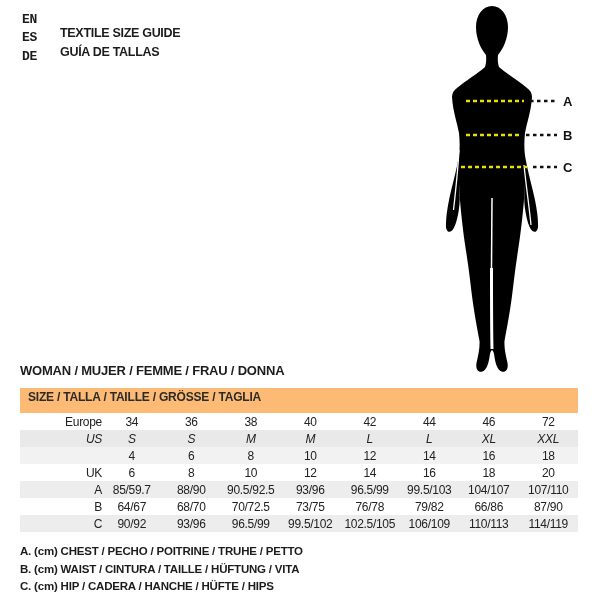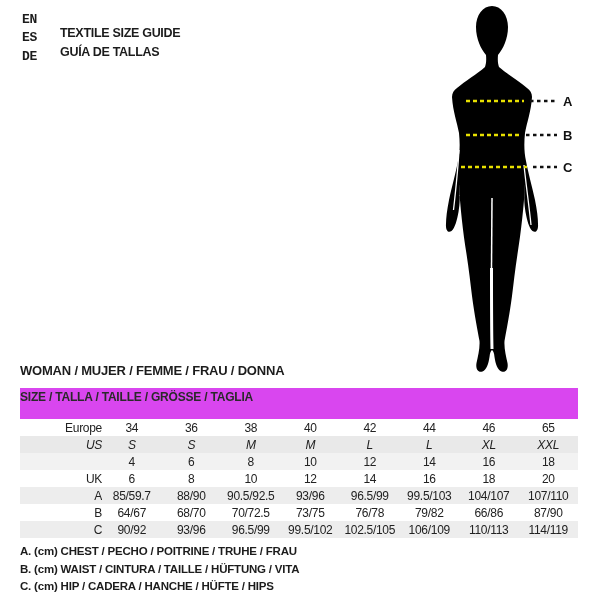--- a/index.html
+++ b/index.html
@@ -14,23 +14,23 @@
   .lang-row{display:flex;height:18.5px;align-items:center;}
   .lang-code{width:38px;font-weight:700;font-size:13px;letter-spacing:-0.3px;font-family:Liberation Mono, monospace;}
   .lang-label{font-weight:700;font-size:12.5px;letter-spacing:-0.3px;white-space:nowrap;margin-top:28px;}
   
   .figure-wrap{position:absolute;left:420px;top:0;width:180px;height:380px;}
   .marker-letter{font-family:"Liberation Sans",sans-serif;font-size:13px;font-weight:600;fill:#111;}
   
   .table-wrap{position:absolute;left:20px;top:363px;width:558px;}
   .table-title{font-weight:700;font-size:13px;letter-spacing:-0.2px;margin:0 0 10px 0;}
   .header-band{
-    background:#d946ef;height:31px;line-height:19px;
+    background:#fdba74;height:25px;line-height:19px;
     font-weight:700;font-size:12px;letter-spacing:-0.2px;color:#2a2a2a;
-    padding-left:0;box-sizing:border-box;
+    padding-left:8px;box-sizing:border-box;
   }
   table.sizes{border-collapse:collapse;width:558px;table-layout:fixed;}
   table.sizes td{
     height:17px;padding:0;font-size:12px;letter-spacing:-0.3px;
     text-align:center;vertical-align:middle;color:#222;white-space:nowrap;overflow:hidden;
   }
   table.sizes td.lbl{width:78px;text-align:right;padding-left:4px;}
   table.sizes tr:nth-child(2){background:#e9e9e9;font-style:italic;}
   table.sizes tr:nth-child(3){background:#f2f2f2;}
   table.sizes tr:nth-child(5){background:#ededed;}
@@ -129,21 +129,21 @@
     <tbody id="size-table-body">
         <tr>
           <td class="lbl">Europe</td>
           <td>34</td>
           <td>36</td>
           <td>38</td>
           <td>40</td>
           <td>42</td>
           <td>44</td>
           <td>46</td>
-          <td>65</td>
+          <td>72</td>
         </tr>
         <tr>
           <td class="lbl">US</td>
           <td>S</td>
           <td>S</td>
           <td>M</td>
           <td>M</td>
           <td>L</td>
           <td>L</td>
           <td>XL</td>
@@ -202,16 +202,16 @@
           <td>102.5/105</td>
           <td>106/109</td>
           <td>110/113</td>
           <td>114/119</td>
         </tr>
       </tbody>
   </table>
 </div>
 
 <div class="legend-block">
-  <div class="legend-line">A. (cm) CHEST / PECHO / POITRINE / TRUHE / FRAU</div>
+  <div class="legend-line">A. (cm) CHEST / PECHO / POITRINE / TRUHE / PETTO</div>
   <div class="legend-line">B. (cm) WAIST / CINTURA / TAILLE / HÜFTUNG / VITA</div>
   <div class="legend-line">C. (cm) HIP / CADERA / HANCHE / HÜFTE / HIPS</div>
 </div>
 
 </body></html>

